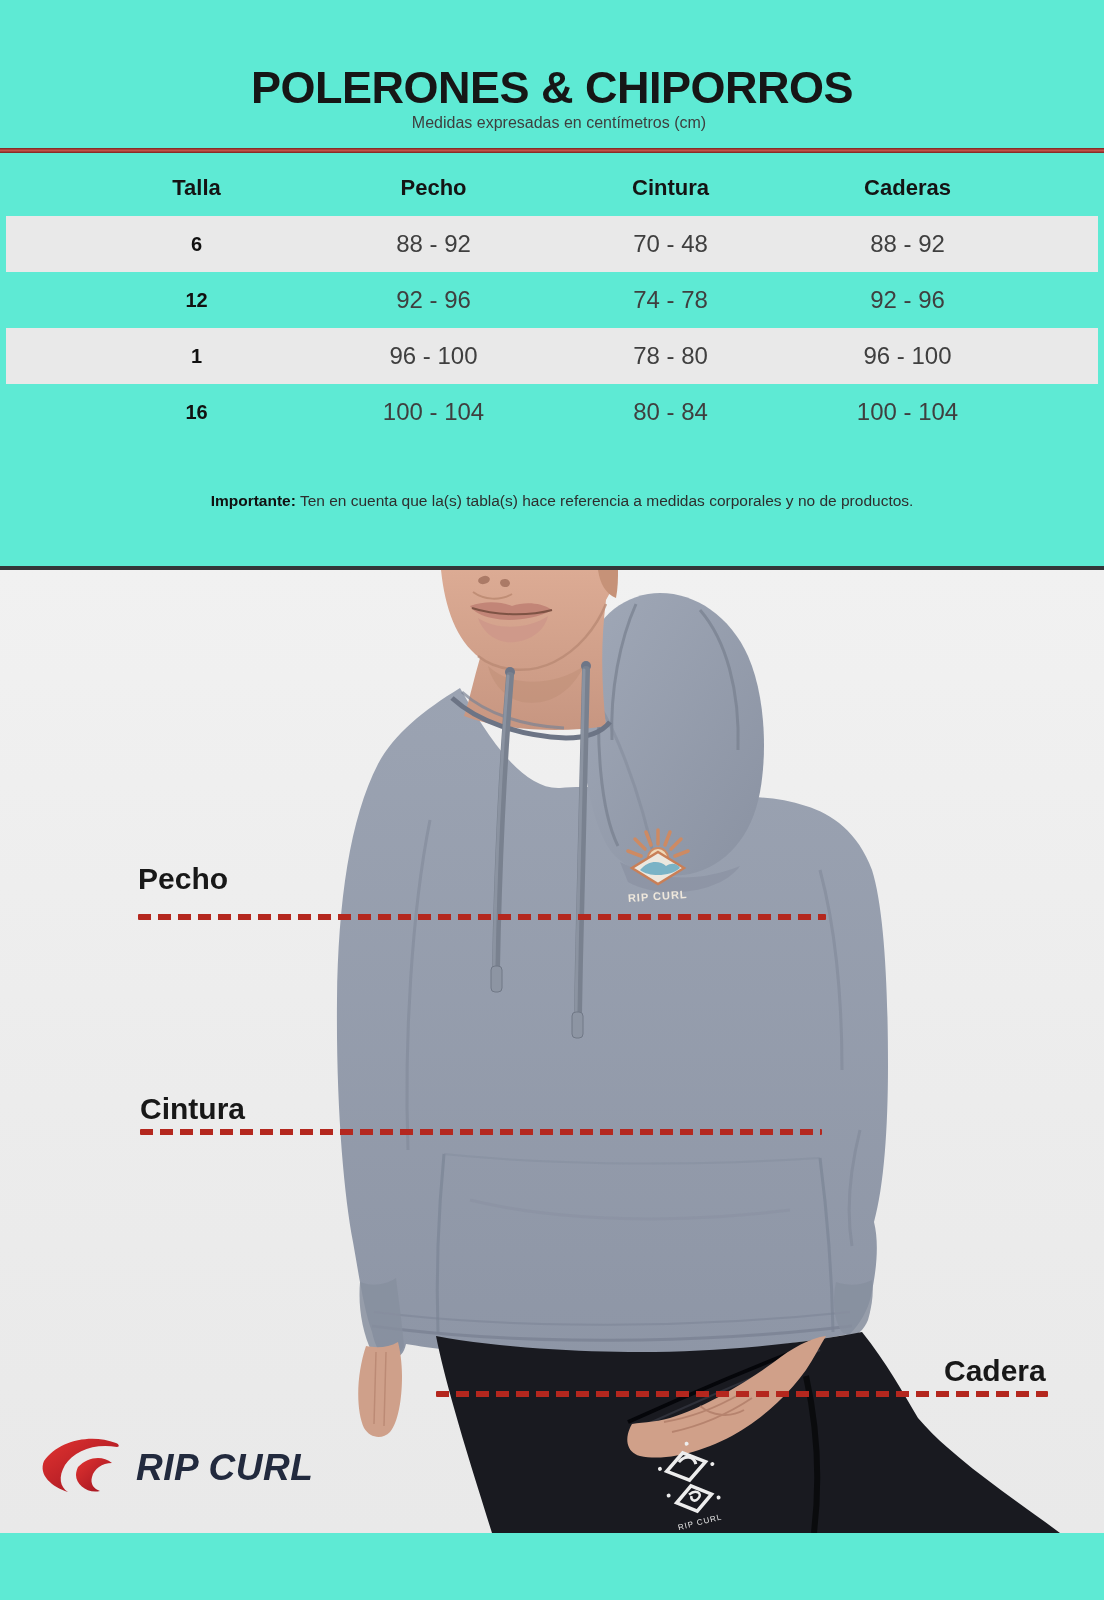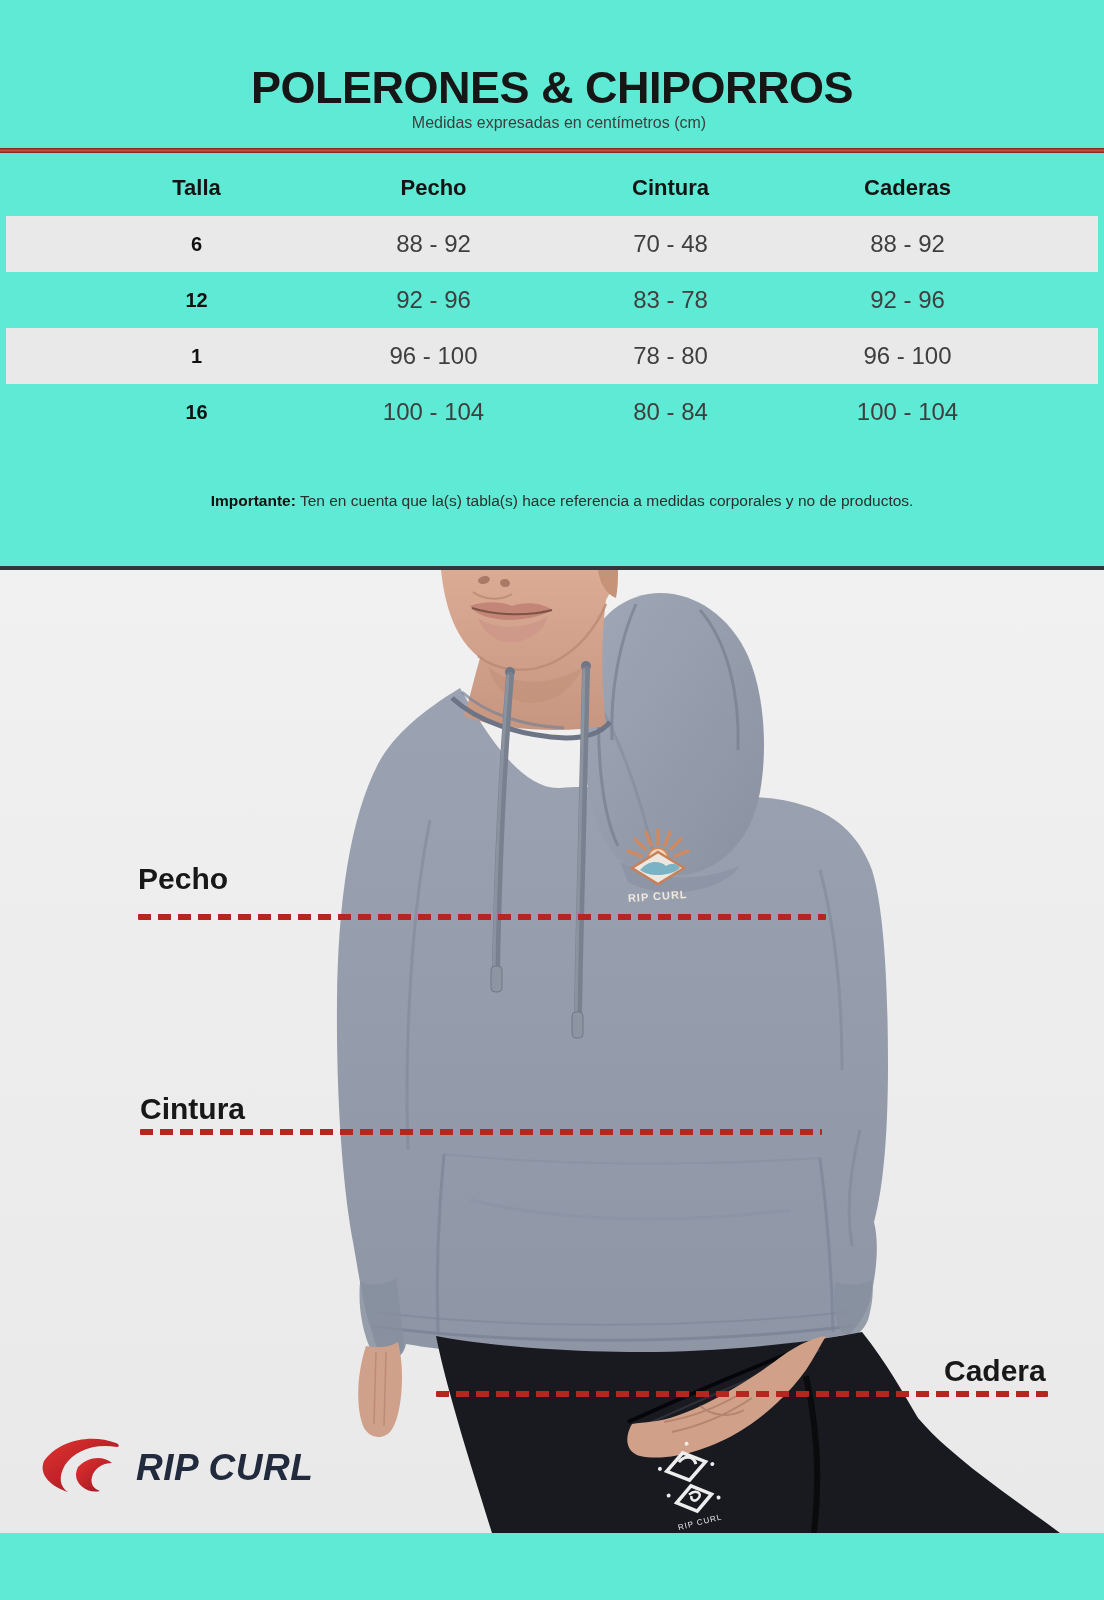--- a/index.html
+++ b/index.html
@@ -81,21 +81,21 @@
     </div>
     <div class="t-row gray">
       <div class="t-cell size">6</div>
       <div class="t-cell val">88 - 92</div>
       <div class="t-cell val">70 - 48</div>
       <div class="t-cell val">88 - 92</div>
     </div>
     <div class="t-row">
       <div class="t-cell size">12</div>
       <div class="t-cell val">92 - 96</div>
-      <div class="t-cell val">83 - 78</div>
+      <div class="t-cell val">74 - 78</div>
       <div class="t-cell val">92 - 96</div>
     </div>
     <div class="t-row gray">
       <div class="t-cell size">1</div>
       <div class="t-cell val">96 - 100</div>
       <div class="t-cell val">78 - 80</div>
       <div class="t-cell val">96 - 100</div>
     </div>
     <div class="t-row">
       <div class="t-cell size">16</div>

